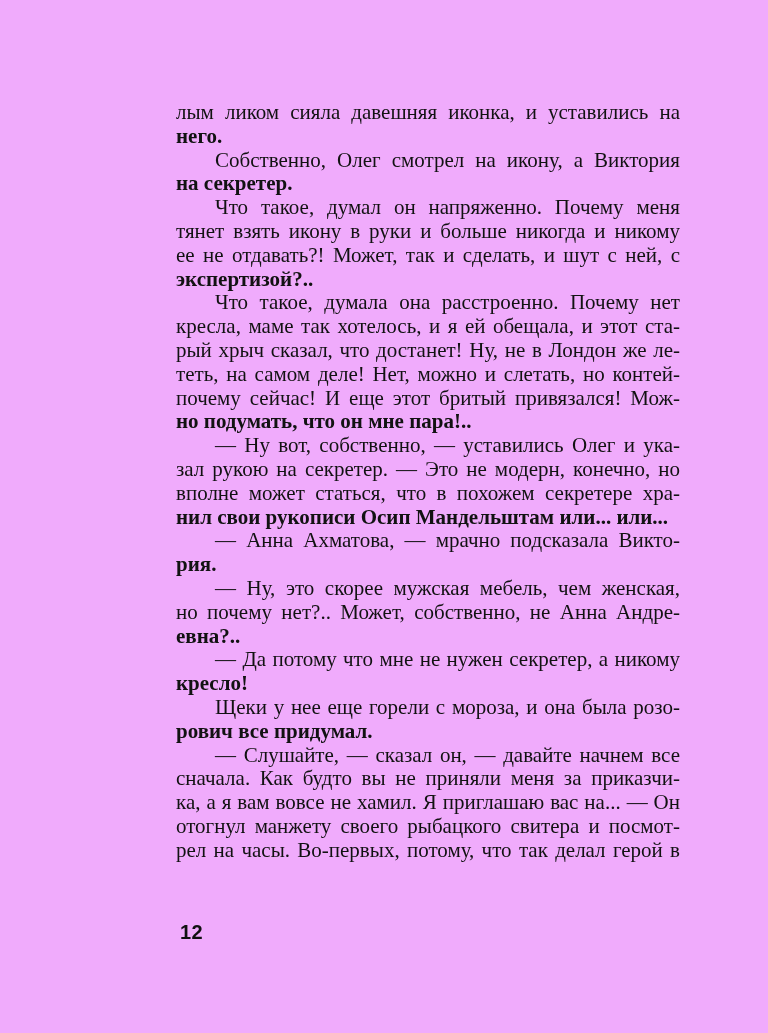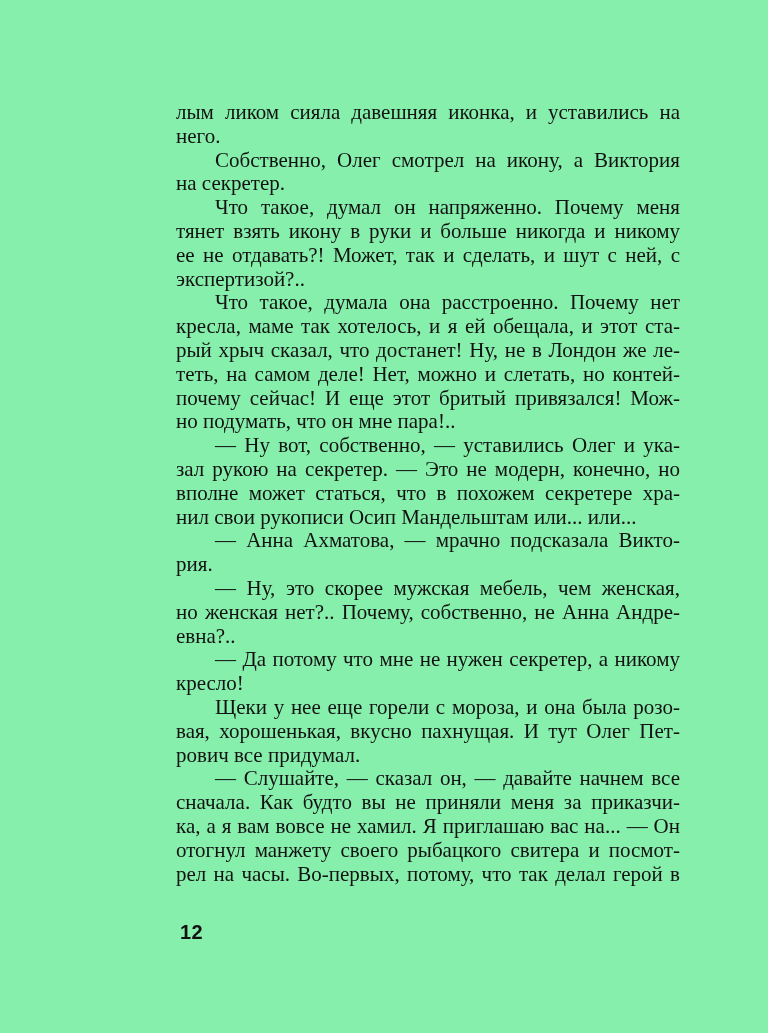--- a/index.html
+++ b/index.html
@@ -10,21 +10,21 @@
     width: 768px;
     height: 1033px;
     position: relative;
     background: #ffffff;
     overflow: hidden;
     font-family: "Liberation Serif", serif;
   }
   .book-page {
     position: absolute;
     inset: 0;
-    background: #86efac;
+    background: #f0abfc;
   }
   .text-block {
     position: absolute;
     left: 176px;
     top: 101px;
     width: 504px;
     color: #121212;
     font-family: "Liberation Serif", serif;
     font-size: 21px;
     line-height: 23.8px;
@@ -35,20 +35,21 @@
   }
   .line {
     text-align: justify;
     text-align-last: justify;
     -moz-text-align-last: justify;
     white-space: normal;
   }
   .line.last {
     text-align: right;
     text-align-last: left;
+    font-weight: bold;
     -moz-text-align-last: left;
   }
   .line.indent {
     text-indent: 39px;
   }
   .page-number {
     position: absolute;
     left: 180px;
     top: 921px;
     color: #111111;
@@ -91,30 +92,29 @@
           <div class="line">зал рукою на секретер. — Это не модерн, конечно, но</div>
           <div class="line">вполне может статься, что в похожем секретере хра-</div>
           <div class="line last">нил свои рукописи Осип Мандельштам или... или...</div>
         </div>
         <div class="paragraph">
           <div class="line indent">— Анна Ахматова, — мрачно подсказала Викто-</div>
           <div class="line last">рия.</div>
         </div>
         <div class="paragraph">
           <div class="line indent">— Ну, это скорее мужская мебель, чем женская,</div>
-          <div class="line">но женская нет?.. Почему, собственно, не Анна Андре-</div>
+          <div class="line">но почему нет?.. Может, собственно, не Анна Андре-</div>
           <div class="line last">евна?..</div>
         </div>
         <div class="paragraph">
           <div class="line indent">— Да потому что мне не нужен секретер, а никому</div>
           <div class="line last">кресло!</div>
         </div>
         <div class="paragraph">
           <div class="line indent">Щеки у нее еще горели с мороза, и она была розо-</div>
-          <div class="line">вая, хорошенькая, вкусно пахнущая. И тут Олег Пет-</div>
           <div class="line last">рович все придумал.</div>
         </div>
         <div class="paragraph">
           <div class="line indent">— Слушайте, — сказал он, — давайте начнем все</div>
           <div class="line">сначала. Как будто вы не приняли меня за приказчи-</div>
           <div class="line">ка, а я вам вовсе не хамил. Я приглашаю вас на... — Он</div>
           <div class="line">отогнул манжету своего рыбацкого свитера и посмот-</div>
           <div class="line">рел на часы. Во-первых, потому, что так делал герой в</div>
         </div>
       </div>

